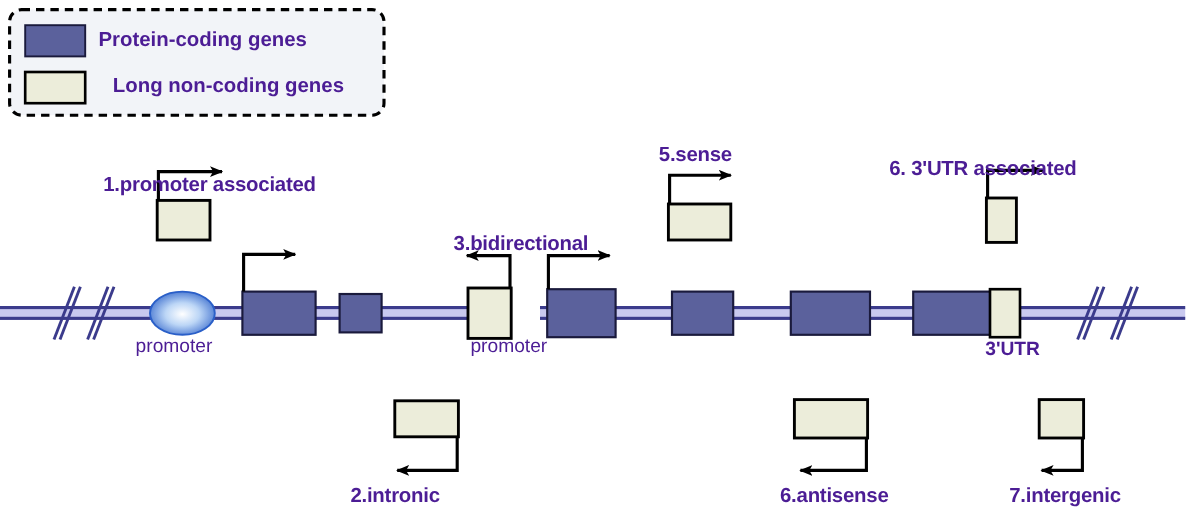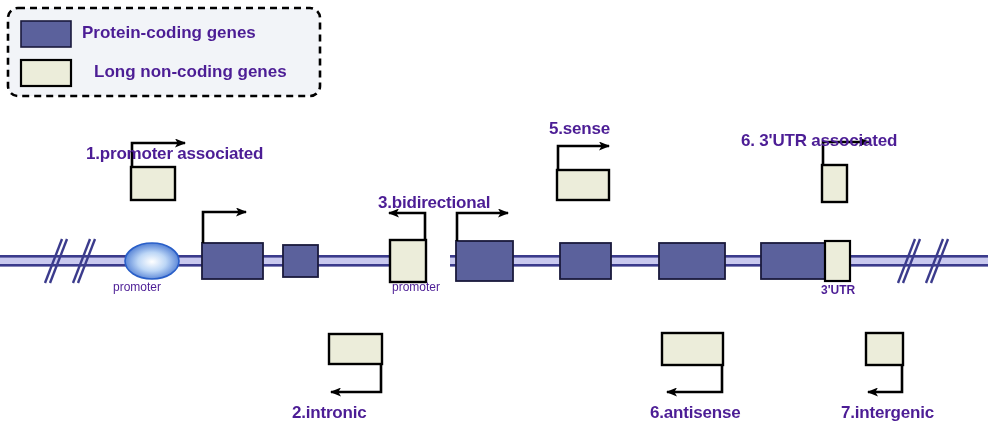--- a/index.html
+++ b/index.html
@@ -27,21 +27,21 @@
     position: absolute;
     font-family: "Liberation Sans", sans-serif;
     color: #4c1d95;
     white-space: nowrap;
     line-height: 1;
   }
   .lbl.bold   { font-weight: bold; }
   .lbl.normal { font-weight: normal; }
   .num-label  { font-size: 17px; font-weight: bold; letter-spacing: -0.2px; }
   .legend-label { font-size: 17px; font-weight: bold; }
-  .inline-label { font-size: 12px; text-align: right; }
+  .inline-label { font-size: 16px; text-align: right; }
 </style>
 </head>
 <body>
 
 <div id="stage">
 
   <svg width="988" height="428" viewBox="0 0 988 428">
     <defs>
       <radialGradient id="promoterGrad" cx="50%" cy="52%" r="62%">
         <stop offset="0%" stop-color="#ffffff"></stop>

